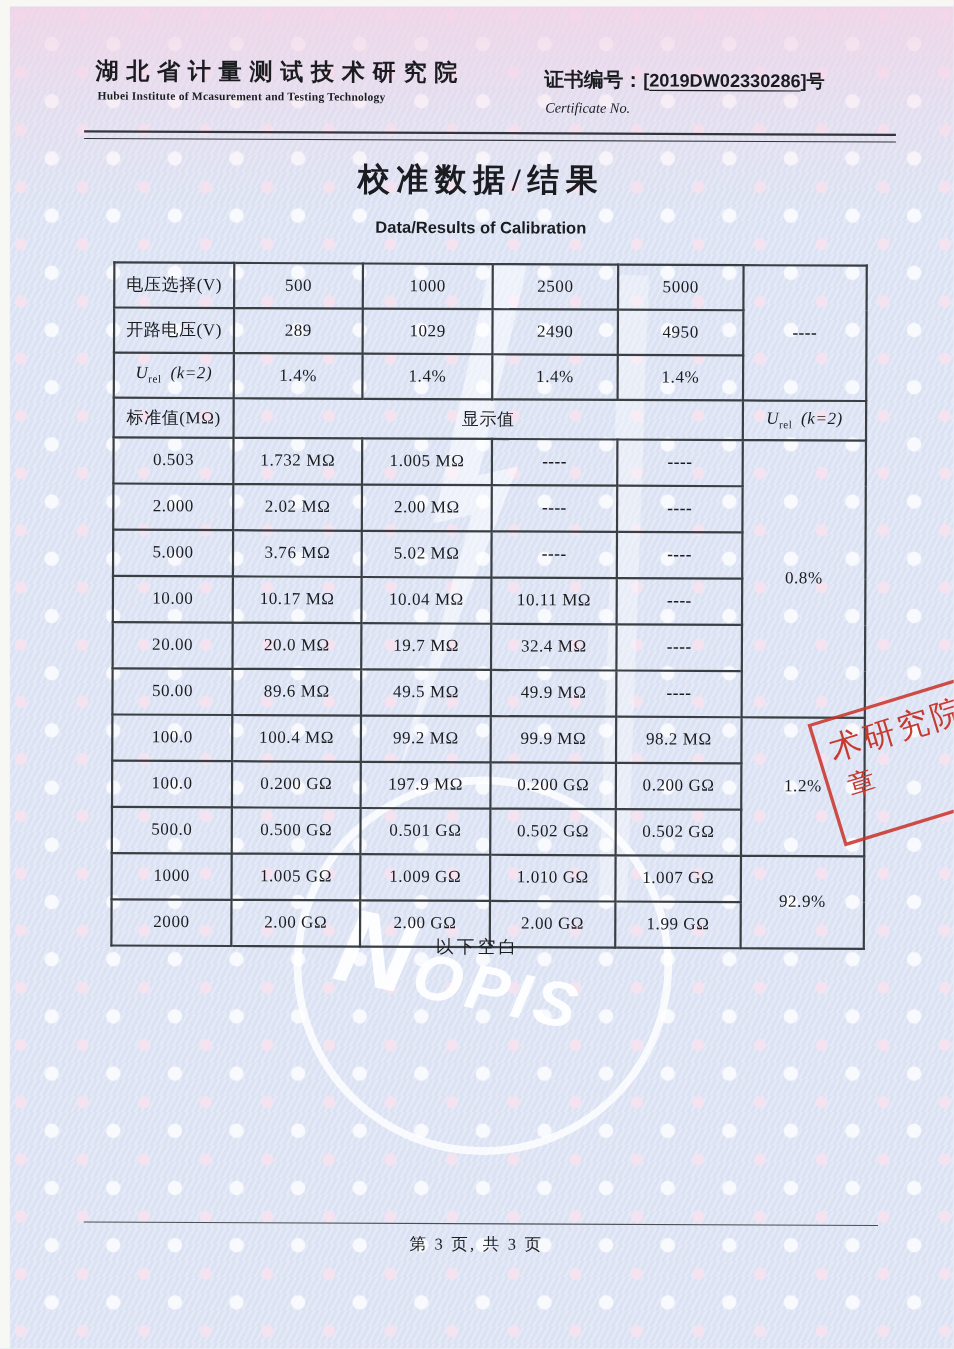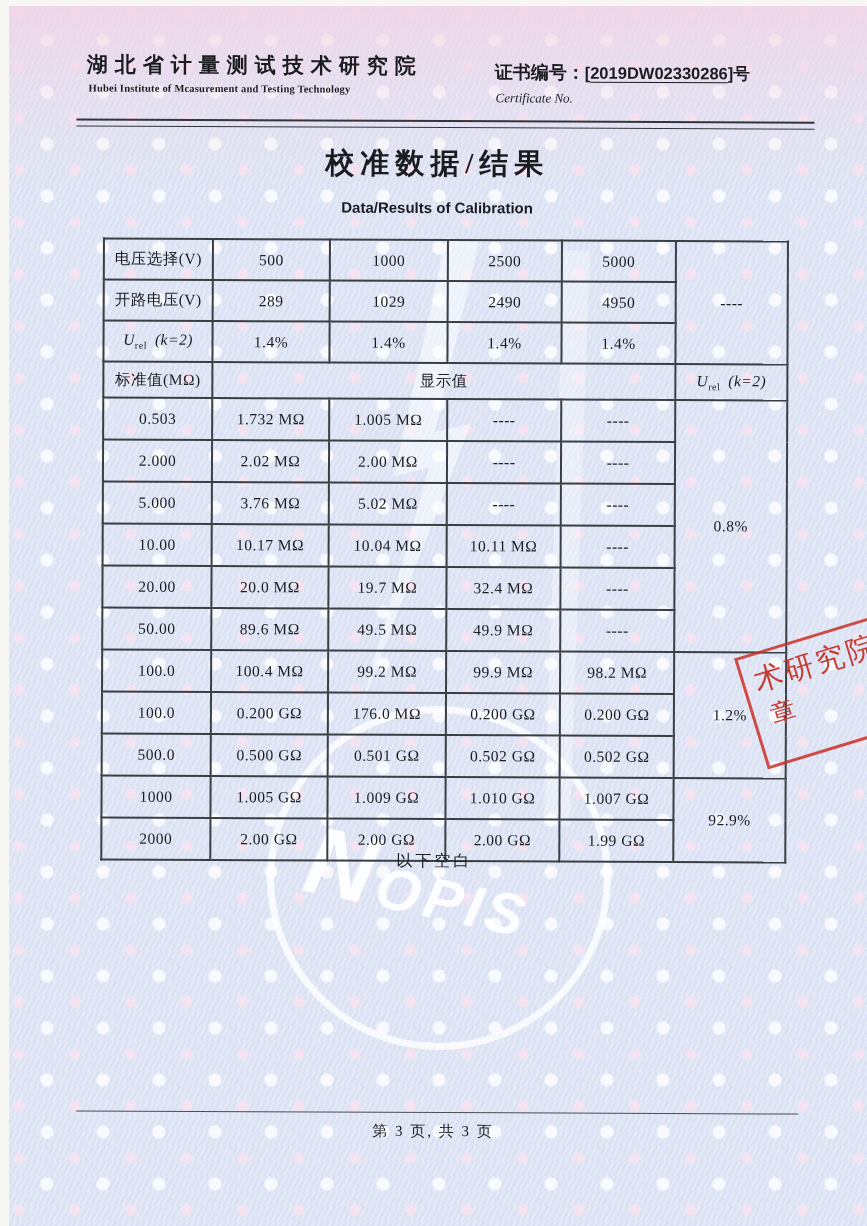--- a/index.html
+++ b/index.html
@@ -220,21 +220,21 @@
           <td>100.0</td>
           <td>100.4 MΩ</td>
           <td>99.2 MΩ</td>
           <td>99.9 MΩ</td>
           <td>98.2 MΩ</td>
           <td rowspan="3">1.2%</td>
         </tr>
         <tr class="rd">
           <td>100.0</td>
           <td>0.200 GΩ</td>
-          <td>176.0 MΩ</td>
+          <td>197.9 MΩ</td>
           <td>0.200 GΩ</td>
           <td>0.200 GΩ</td>
         </tr>
         <tr class="rd">
           <td>500.0</td>
           <td>0.500 GΩ</td>
           <td>0.501 GΩ</td>
           <td>0.502 GΩ</td>
           <td>0.502 GΩ</td>
         </tr>

